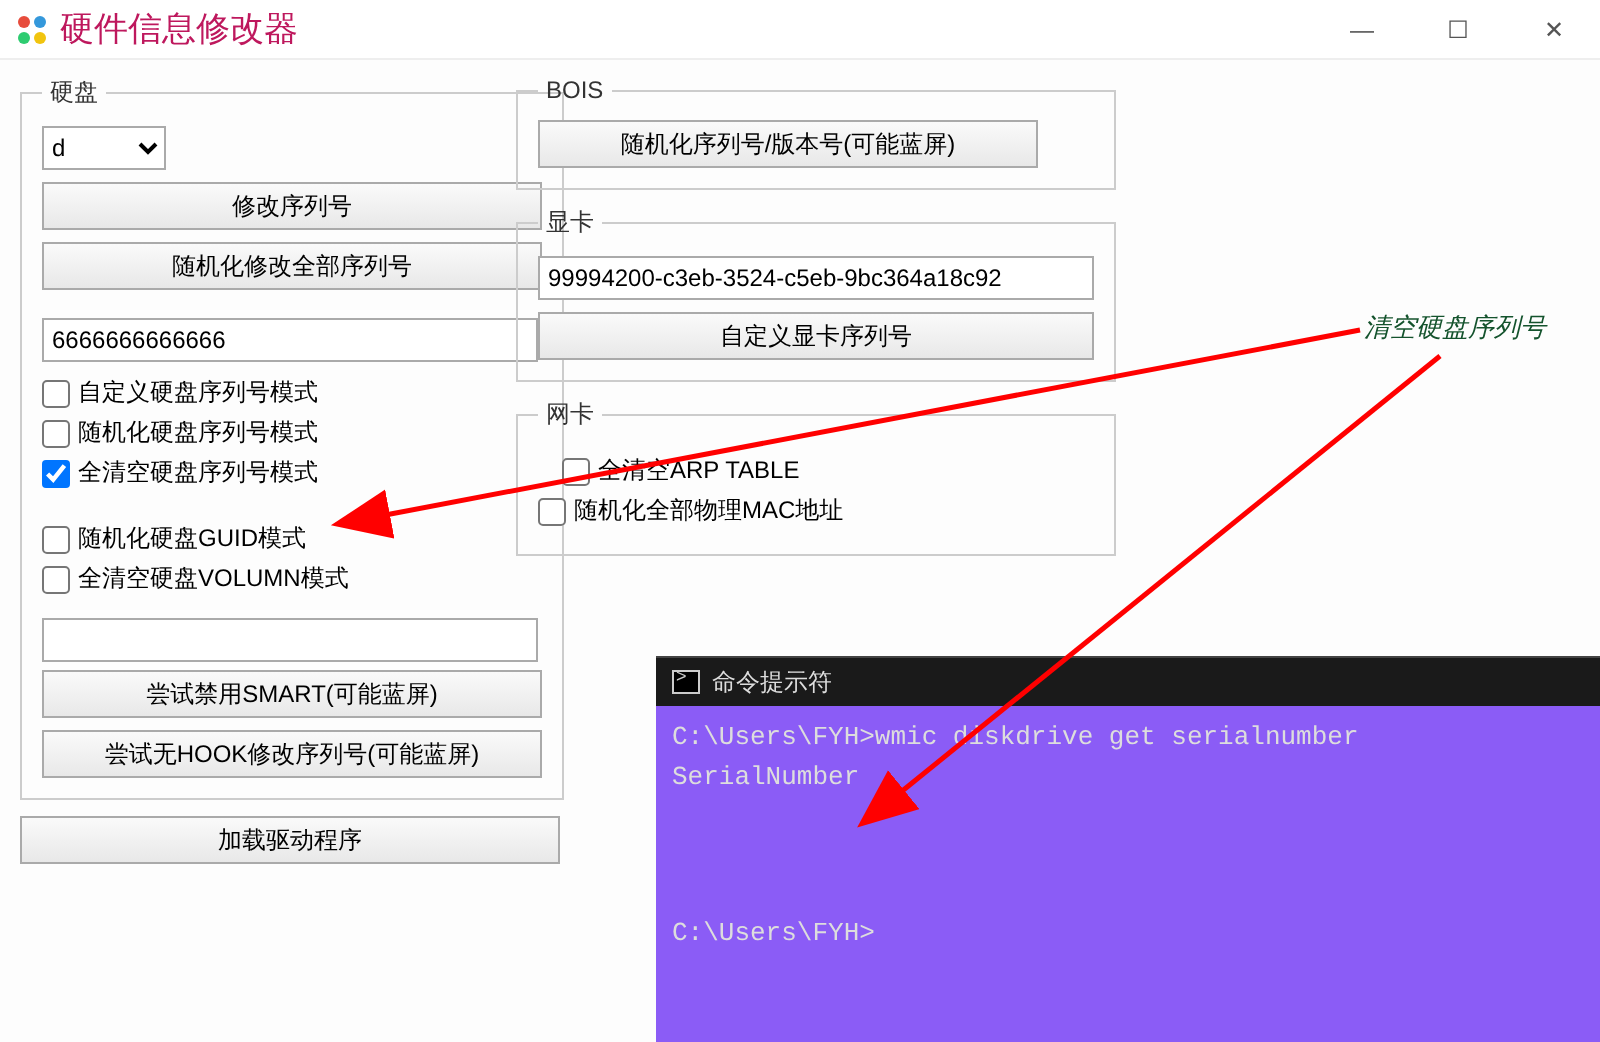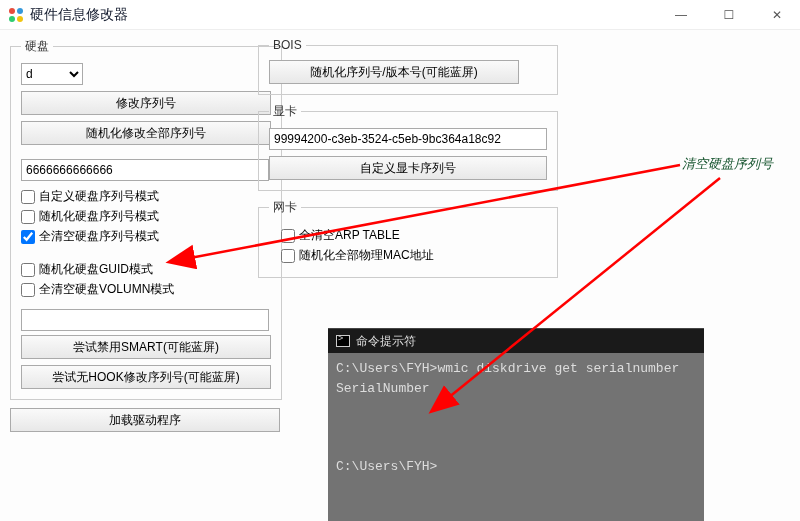--- a/index.html
+++ b/index.html
@@ -21,21 +21,21 @@
     background: #fff;
     border-bottom: 1px solid #eee;
     justify-content: space-between;
   }
   .titlebar-left { display: flex; align-items: center; gap: 6px; }
   .app-icon {
     width: 16px; height: 16px;
     position: relative;
   }
   .app-icon svg { width: 16px; height: 16px; }
-  .title-text { color: #0f172a; font-size: 14px; }
+  .title-text { color: #be185d; font-size: 17px; }
   .win-controls { display: flex; gap: 18px; color: #555; font-size: 12px; }
   .win-btn { width: 30px; text-align: center; cursor: default; }
 
   .content {
     position: relative;
     padding: 8px 10px;
     display: flex;
     gap: 20px;
   }
   fieldset {
@@ -100,23 +100,23 @@
   .load-btn {
     width: 270px;
     margin-top: 4px;
   }
 
   
   .console {
     position: absolute;
     left: 328px;
     top: 328px;
-    width: 376px;
+    width: 472px;
     height: 193px;
-    background: #737373;
+    background: #8b5cf6;
     color: #ddd;
     font-family: Consolas, "Courier New", monospace;
     font-size: 13px;
     border-top: 1px solid #444;
   }
   .console-title {
     background: #1a1a1a;
     color: #ddd;
     height: 24px;
     display: flex;
@@ -245,21 +245,21 @@
       <div class="sep"></div>
       <button class="btn" style="width:278px;">自定义显卡序列号</button>
     </fieldset>
 
     <fieldset>
       <legend>网卡</legend>
       <div class="chk-row" style="margin-left:12px;">
         <input type="checkbox" style="">
         <span>全清空ARP TABLE</span>
       </div>
-      <div class="chk-row" style="margin-left:12px;">
+      <div class="chk-row" style="">
         <input type="checkbox" style="">
         <span>随机化全部物理MAC地址</span>
       </div>
     </fieldset>
   </div>
 </div>
 
 <div class="console">
   <div class="console-title">
     <span class="console-icon"></span>

